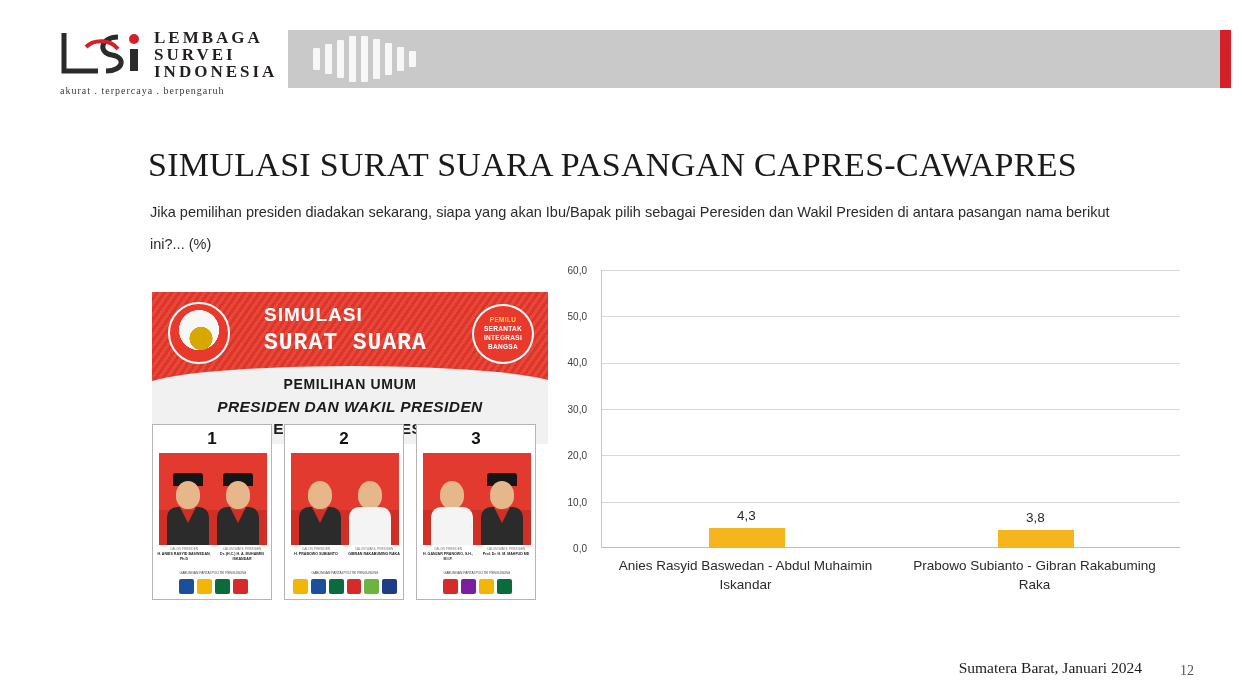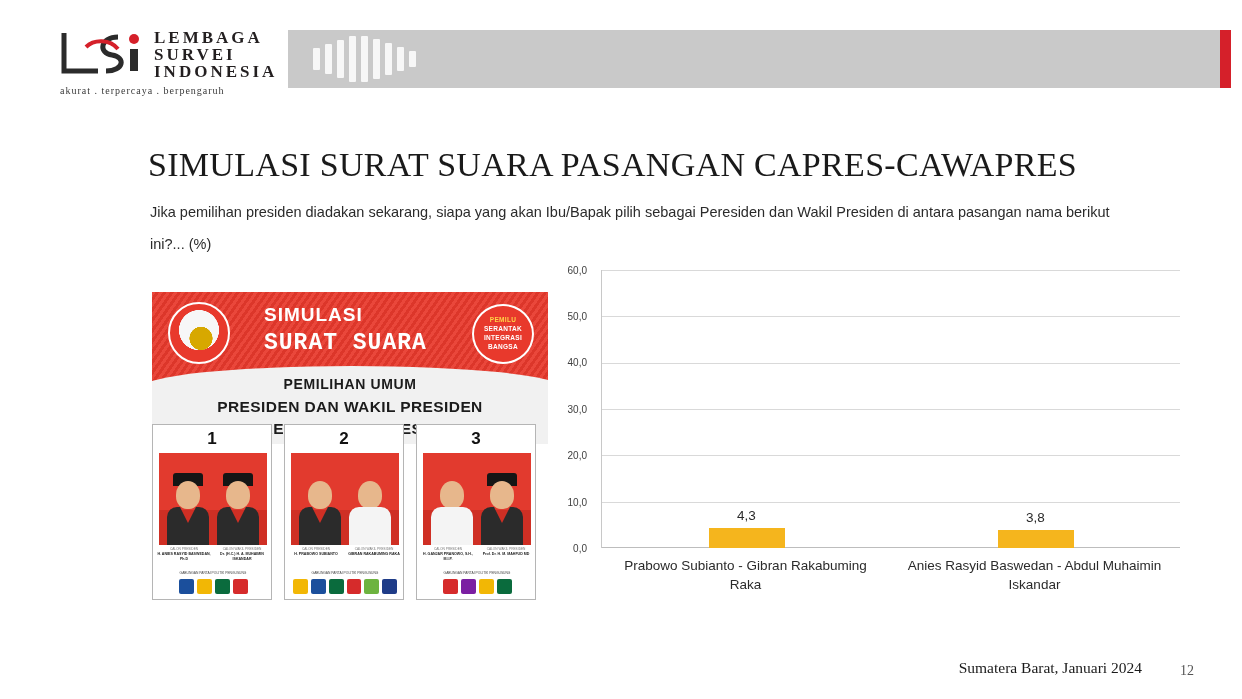--- a/index.html
+++ b/index.html
@@ -217,21 +217,21 @@
   .pemilu-badge b { color: #ffd447; display:block; }
   .ballot-line {
     position: absolute;
     left: 0;
     width: 396px;
     text-align: center;
     font-weight: bold;
     color: #1b1b1b;
   }
   .bl1 { top: 84px; font-size: 14px; letter-spacing: .6px;}
-  .bl2 { top: 106px; font-size: 15.5px; letter-spacing: .4px;}
+  .bl2 { top: 106px; font-size: 15.5px; letter-spacing: .4px; font-style: italic;}
   .bl3 { top: 128px; font-size: 15.5px; letter-spacing: .4px;}
   .bl4 { top: 150px; font-size: 14px; letter-spacing: .6px;}
 
   
   .cards {
     position: absolute;
     left: 152px;
     top: 424px;
     width: 396px;
     height: 176px;
@@ -646,21 +646,21 @@
           <div class="bar" style="height:20px"></div>
         </div>
         <div class="barcell">
           <div class="barlabel" style="bottom:23px">3,8</div>
           <div class="bar" style="height:18px"></div>
         </div>
       </div>
     </div>
 
     <div class="xlabels">
+      <div>Anies Rasyid Baswedan - Abdul Muhaimin Iskandar</div>
       <div>Prabowo Subianto - Gibran Rakabuming Raka</div>
-      <div>Anies Rasyid Baswedan - Abdul Muhaimin Iskandar</div>
     </div>
   </div>
 
   <div class="footer-note">Sumatera Barat, Januari 2024</div>
   <div class="page-num">12</div>
 
 </div>
 
 </body></html>

